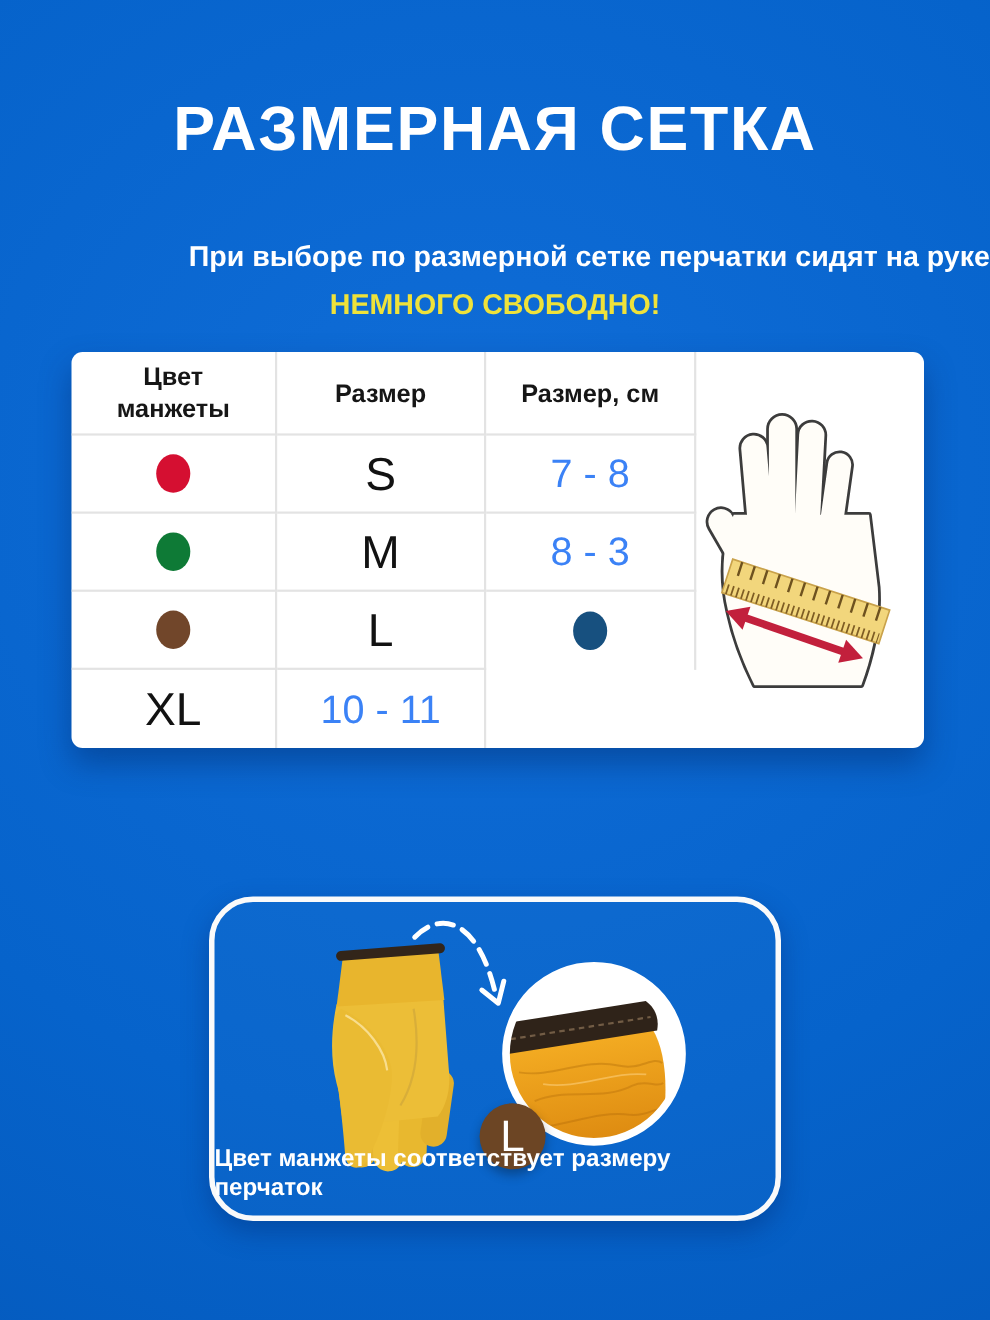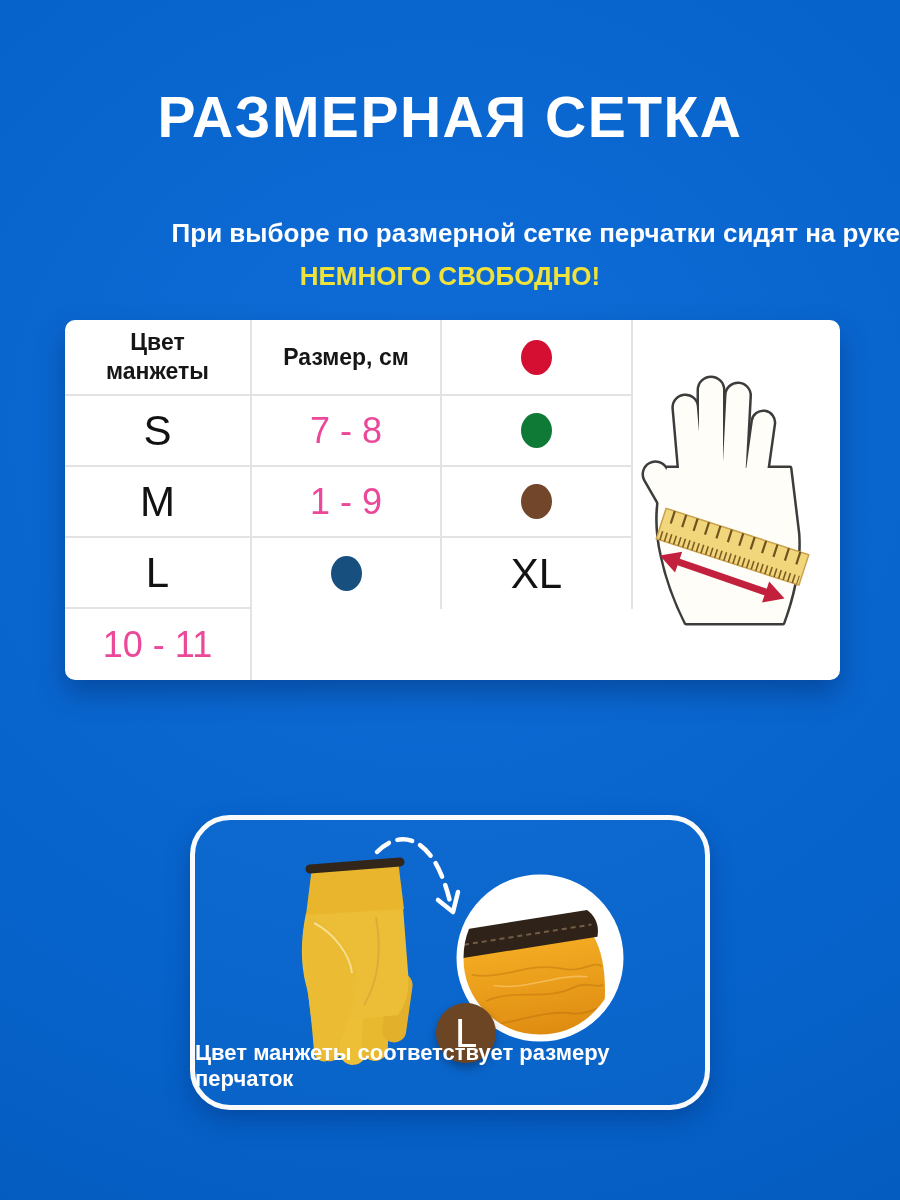--- a/index.html
+++ b/index.html
@@ -33,21 +33,21 @@
     grid-template-columns:187px 190px 191px 1fr;
     grid-template-rows:76px 1fr 1fr 1fr 1fr;
     box-shadow:0 14px 28px rgba(2,38,100,0.42);
   }
   .cell { display:flex; align-items:center; justify-content:center; }
   .bR { border-right:2px solid #e3e3e3; }
   .bB { border-bottom:2px solid #e3e3e3; }
   .th { font-size:23px; font-weight:700; color:#161616; text-align:center; line-height:1.25; }
   .th .wrap { max-width:135px; }
   .size-val  { font-size:42px; font-weight:400; color:#121212; }
-  .width-val { font-size:36px; font-weight:400; color:#ec4899; }
+  .width-val { font-size:36px; font-weight:400; color:#3b82f6; }
   .dot { width:31px; height:35px; border-radius:50%; }
   .hand-cell { grid-area:1 / 4 / 6 / 5; }
   
   .note-card {
     position:absolute; left:190px; top:815px; width:520px; height:295px;
     box-sizing:border-box; border:5px solid #fafafa; border-radius:40px;
     box-shadow:0 10px 24px rgba(2,35,100,0.35);
     background:rgba(255,255,255,0.02);
   }
   .note-svg { position:absolute; left:0; top:0; }
@@ -68,20 +68,23 @@
 <div class="canvas">
 
   <h1 class="title">РАЗМЕРНАЯ СЕТКА</h1>
   <p class="sub1">При выборе по размерной сетке перчатки сидят на руке</p>
   <p class="sub2" style="color:#efe23a;">НЕМНОГО СВОБОДНО!</p>
 
   <div class="table-card">
 
     <div class="cell th bR bB">
       <span class="wrap">Цвет манжеты</span>
+    </div>
+    <div class="cell th bR bB">
+      <span>Размер</span>
     </div>
     <div class="cell th bR bB">
       <span>Размер, см</span>
     </div>
 
     <div class="cell hand-cell">
 
       <svg class="hand-svg" width="207" height="360" viewBox="0 0 207 360">
         <defs>
           <g id="handShape">
@@ -113,21 +116,21 @@
     <div class="cell bR bB">
       <span class="dot" style="background: rgb(213, 15, 49);"></span>
     </div>
     <div class="cell bR bB size-val">S</div>
     <div class="cell bR bB width-val">7 - 8</div>
 
     <div class="cell bR bB">
       <span class="dot" style="background: rgb(14, 122, 54);"></span>
     </div>
     <div class="cell bR bB size-val">M</div>
-    <div class="cell bR bB width-val">1 - 9</div>
+    <div class="cell bR bB width-val">8 - 3</div>
 
     <div class="cell bR bB">
       <span class="dot" style="background: rgb(113, 70, 42);"></span>
     </div>
     <div class="cell bR bB size-val">L</div>
 
     <div class="cell bR">
       <span class="dot" style="background: rgb(23, 80, 127);"></span>
     </div>
     <div class="cell bR size-val">XL</div>

